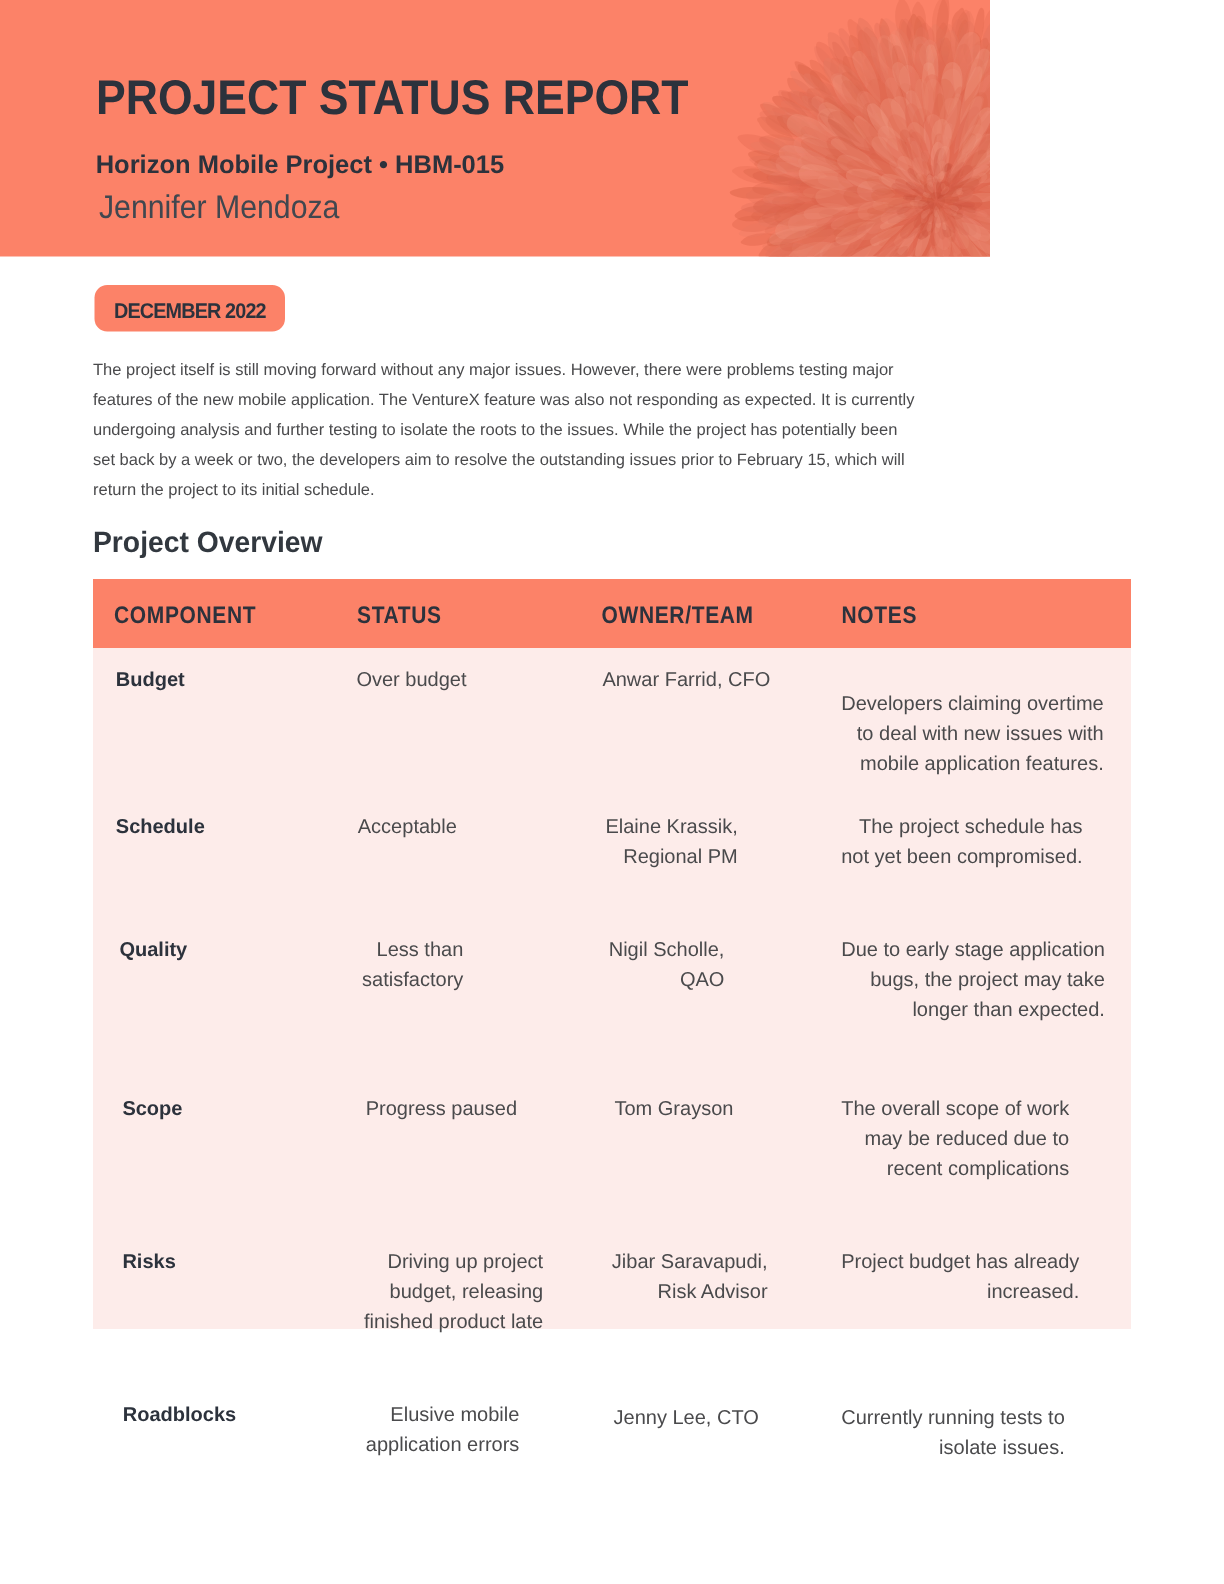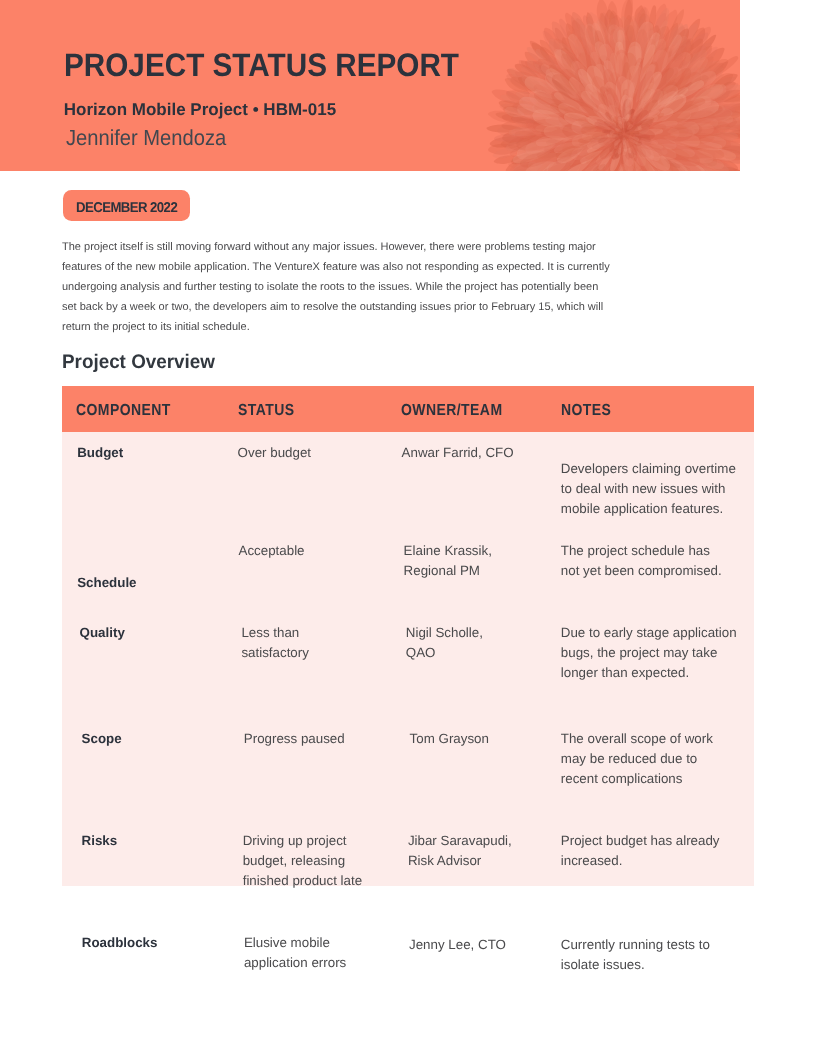--- a/index.html
+++ b/index.html
@@ -3,21 +3,21 @@
 <meta charset="utf-8">
 <style>
   html,body{margin:0;padding:0;}
   body{width:816px;height:1056px;background:#ffffff;
        font-family:"Liberation Sans",sans-serif;overflow:hidden;
        -webkit-font-smoothing:antialiased;
        text-rendering:geometricPrecision;}
   .page{position:relative;width:816px;height:1056px;background:#fff;}
 
   
-  .header{position:absolute;left:0;top:0;width:740px;height:171px;
+  .header{position:absolute;left:0;top:0;width:660px;height:171px;
           background:#fc8268;overflow:hidden;}
   .flower-holder{position:absolute;left:0;top:0;width:816px;height:171px;}
   .header svg{position:absolute;left:0;top:0;display:block;}
   .title{position:absolute;left:63.8px;top:45.2px;font-size:32.5px;font-weight:bold;
          color:#2c323c;line-height:40px;white-space:nowrap;
          transform:scaleX(.9140);transform-origin:0 0;}
   .subtitle{position:absolute;left:63.8px;top:96.9px;font-size:17px;font-weight:bold;
             color:#2c323c;line-height:26px;white-space:nowrap;}
   .author{position:absolute;left:66.3px;top:123.9px;font-size:21.9px;font-weight:400;
           color:#41474f;line-height:28px;white-space:nowrap;
@@ -41,21 +41,21 @@
       transform:scaleX(.962);transform-origin:0 0;}
 
   
   .tbl{position:absolute;left:62px;top:386px;width:691.5px;height:500px;
        background:#fdecea;}
   .thead{position:absolute;left:0;top:0;width:691.5px;height:45.6px;background:#fc8268;}
   .th{position:absolute;top:14px;font-size:16px;font-weight:bold;
       letter-spacing:.5px;color:#2c323c;line-height:22px;
       transform:scaleX(.874);transform-origin:0 0;white-space:nowrap;}
   .row{position:absolute;left:0;width:691.5px;}
-  .c{position:absolute;font-size:13.35px;line-height:20px;color:#4a4a4c;}
+  .c{position:absolute;font-size:13.35px;line-height:20px;color:#4a4a4c;text-align:right;}
   .c span{display:block;white-space:nowrap;}
   .c0{font-weight:bold;color:#2c323c;}
 </style>
 </head>
 <body>
 
 <div class="page">
 
   <div class="header">
     <div class="flower-holder">
@@ -953,21 +953,21 @@
         <div class="c" style="left: 339.6px; top: 57px;">
           <span>Anwar Farrid, CFO</span>
         </div>
         <div class="c" style="left: 498.8px; top: 57px; margin-top: 16px;">
           <span>Developers claiming overtime</span>
           <span>to deal with new issues with</span>
           <span>mobile application features.</span>
         </div>
       </div>
       <div class="row" style="top: 0px;">
-        <div class="c c0" style="left: 15.2px; top: 155px; margin-top: 32px;">
+        <div class="c c0" style="left: 15.2px; top: 155px;">
           <span>Schedule</span>
         </div>
         <div class="c" style="left: 176.5px; top: 155px;">
           <span>Acceptable</span>
         </div>
         <div class="c" style="left: 341.6px; top: 155px;">
           <span>Elaine Krassik,</span>
           <span>Regional PM</span>
         </div>
         <div class="c" style="left: 498.8px; top: 155px;">

